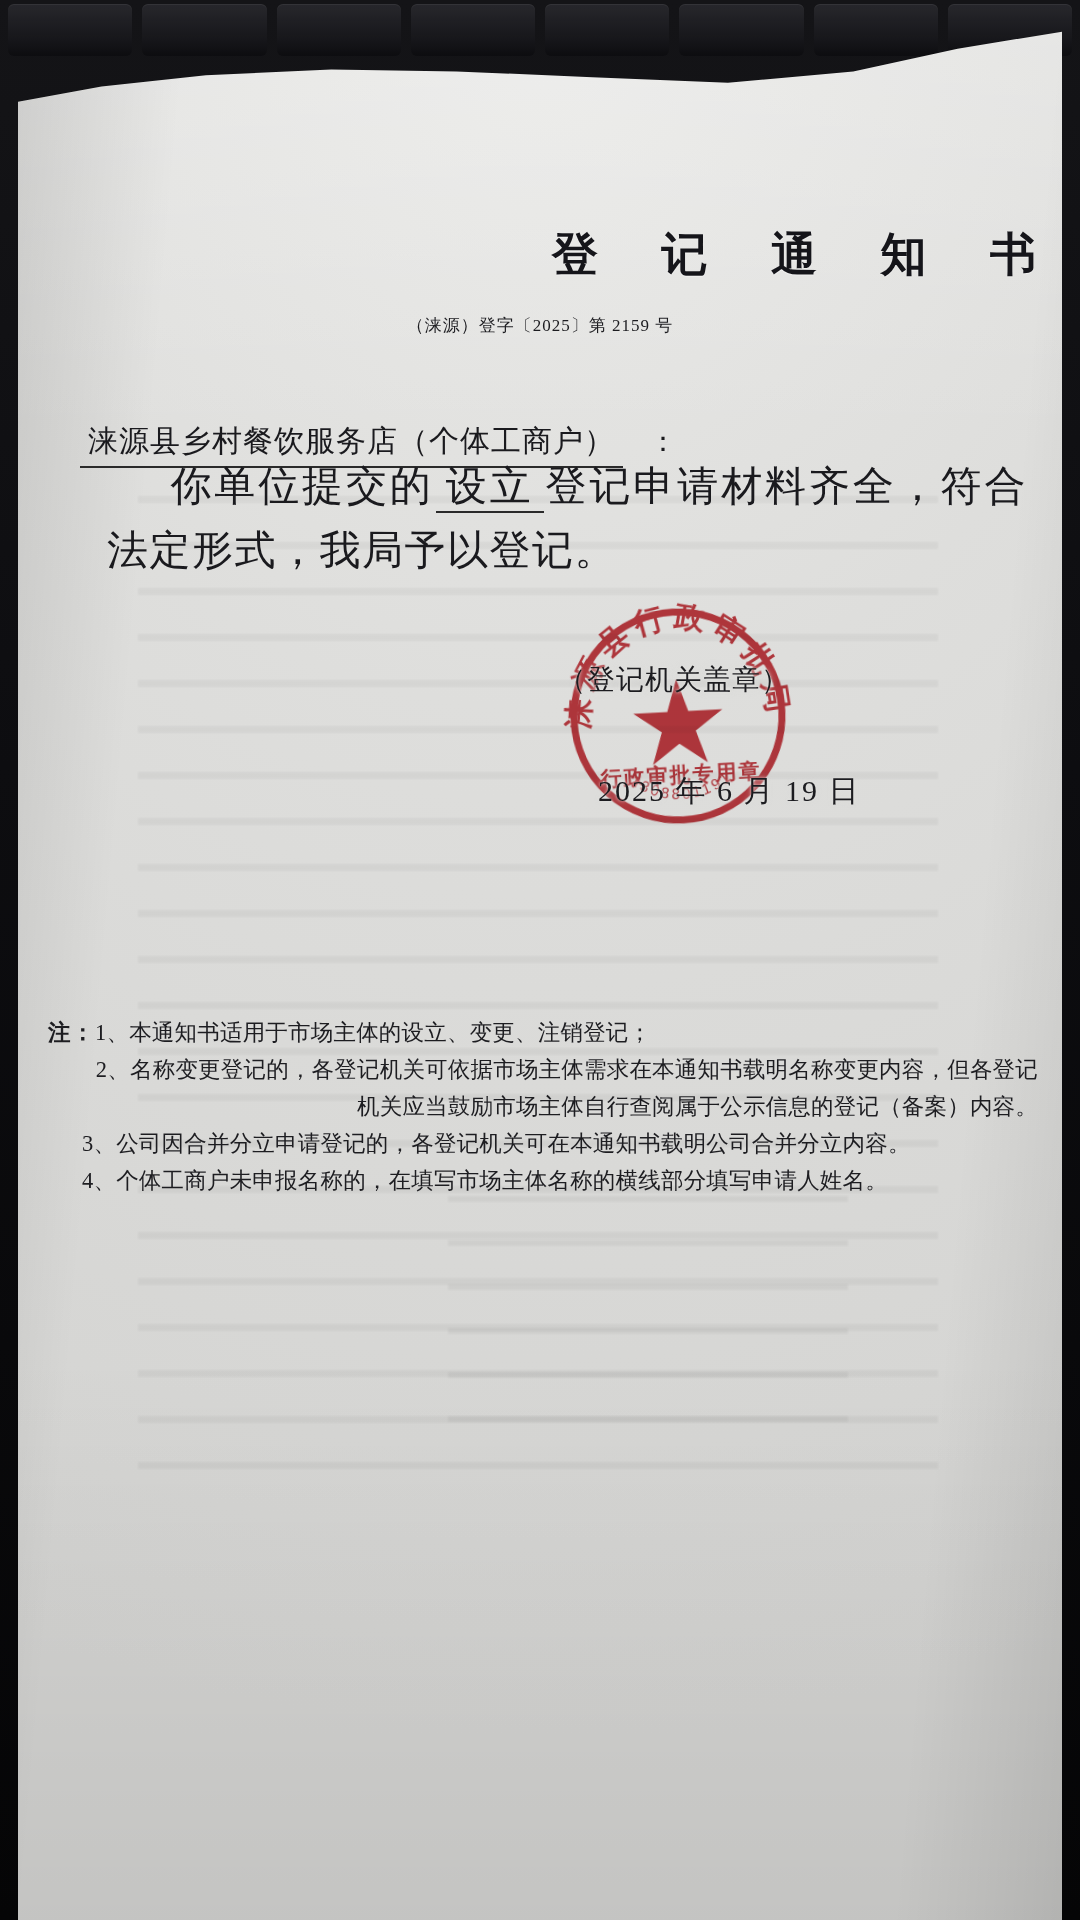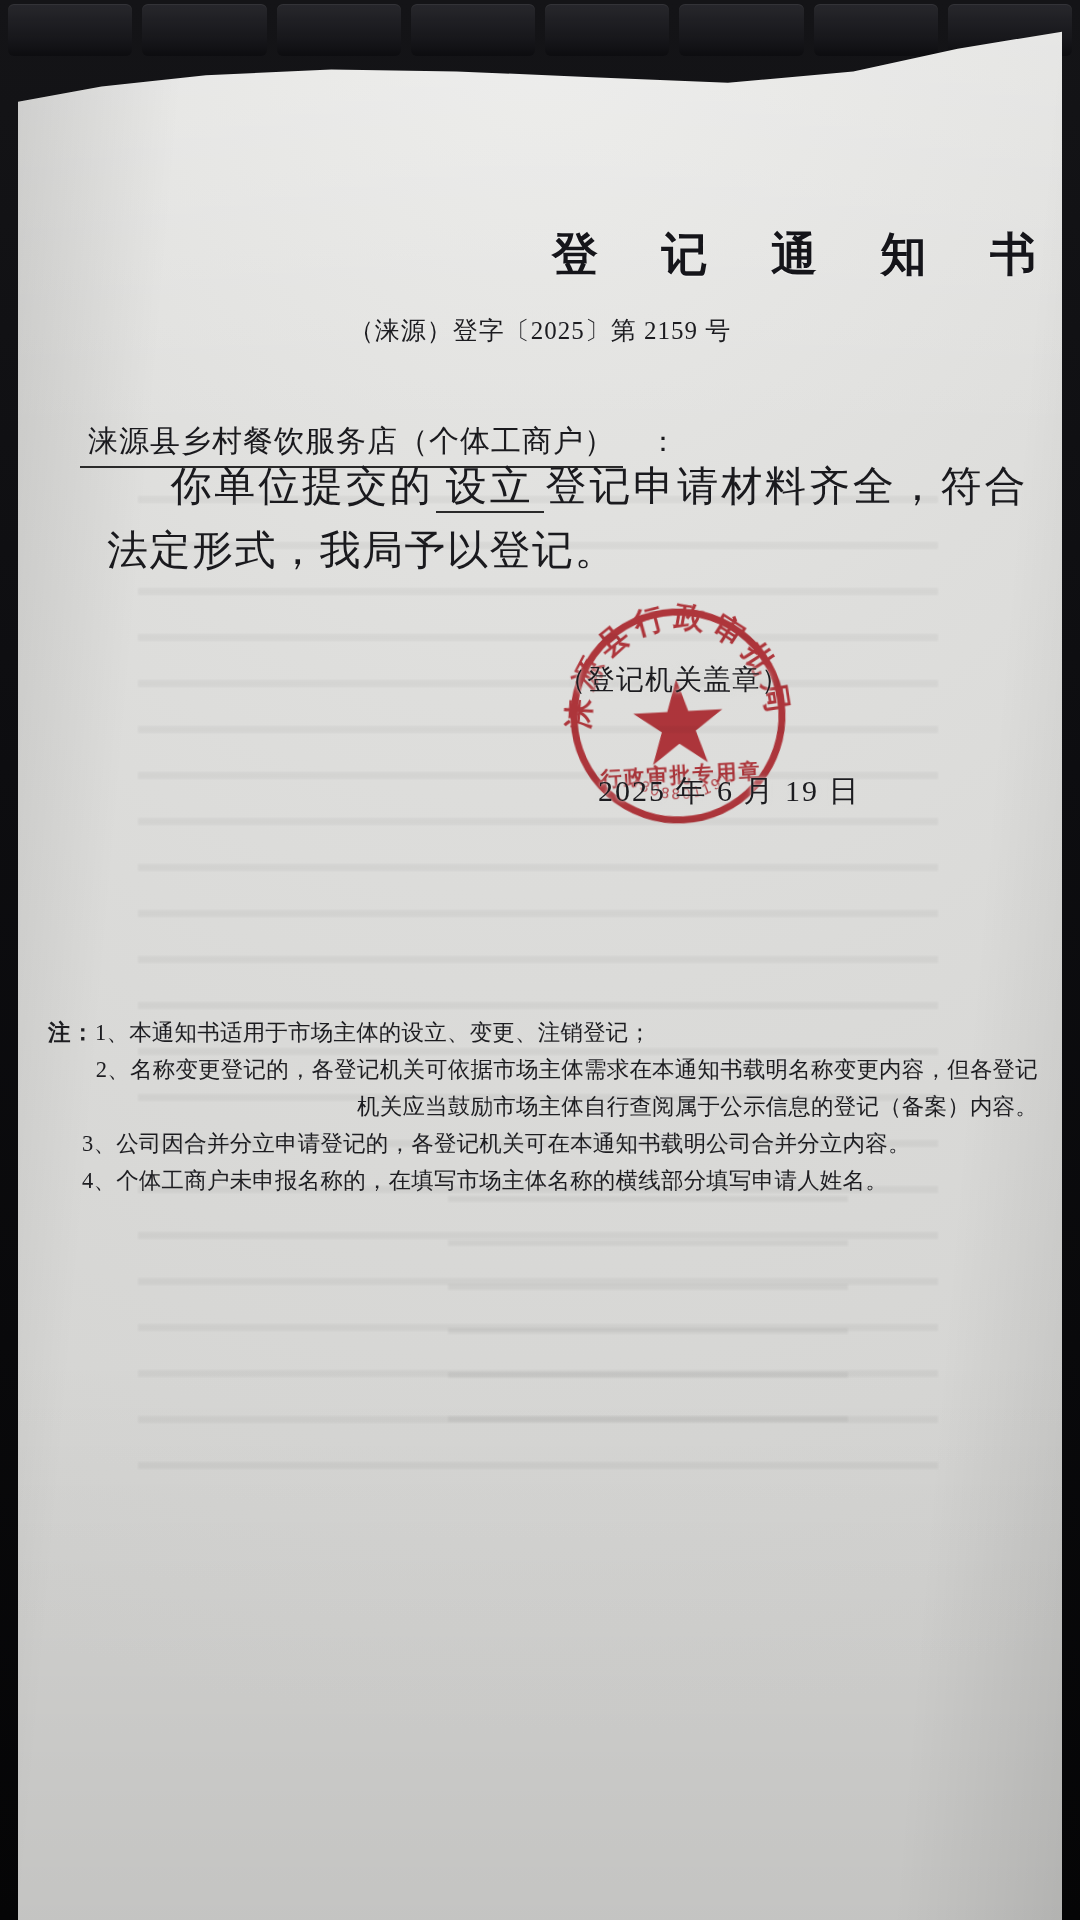--- a/index.html
+++ b/index.html
@@ -91,21 +91,21 @@
     text-align: right;
     font-size: 46px; font-weight: 700;
     letter-spacing: 26px; text-indent: 26px;
     color: #15151a;
     text-shadow: 0 1px 1px rgba(255,255,255,.5);
   }
 
   .doc-number {
     position: absolute; left: 0; top: 288px; width: 1044px;
     text-align: center;
-    font-size: 25px; font-weight: 400;
+    font-size: 17px; font-weight: 400;
     letter-spacing: 1px;
     color: #1c1c20;
   }
 
   .addressee-row {
     position: absolute; left: 62px; top: 355px; width: 920px;
     font-size: 30px;
     color: #1a1a1e;
     display: flex; align-items: baseline;
   }

